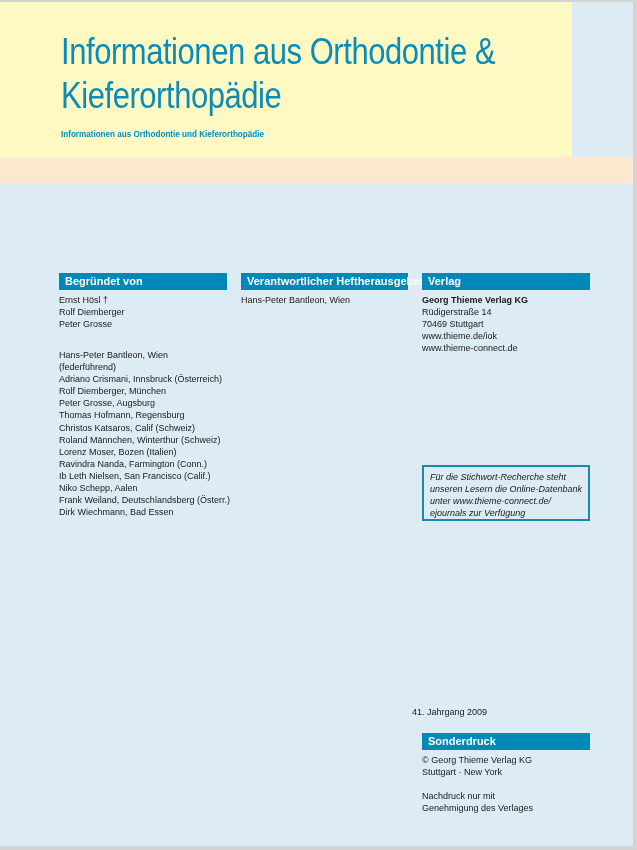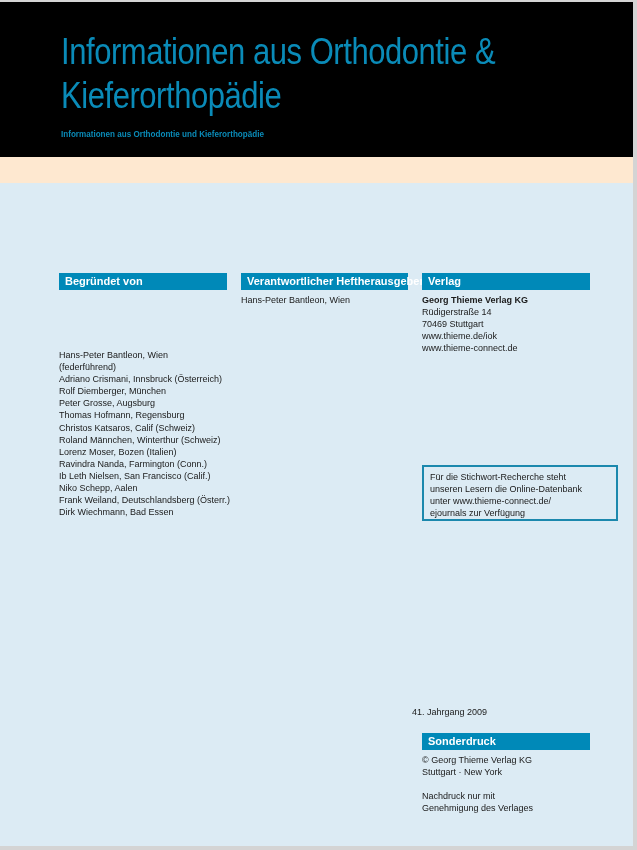--- a/index.html
+++ b/index.html
@@ -10,22 +10,22 @@
       position: relative;
     }
     .page {
       position: absolute; left: 0; top: 2px;
       width: 633px; height: 844px;
       background: #dcebf4;
       overflow: hidden;
     }
     .header {
       position: absolute; left: 0; top: 0;
-      width: 633px; height: 155px;
-      background: #000000;
+      width: 572px; height: 155px;
+      background: #fef9c3;
     }
     .header-band {
       position: absolute; left: 0; top: 155px;
       width: 633px; height: 26px;
       background: #fee8d0;
     }
     .title {
       position: absolute; left: 61px; top: 28px;
       margin: 0;
       font-family: "Liberation Sans", sans-serif;
@@ -60,27 +60,28 @@
       font-size: 9px;
       line-height: 12.1px;
       color: #1a1a1a;
       white-space: nowrap;
     }
     .lines div { height: 12.1px; }
     .bold { font-weight: bold; }
     .outlined-box {
       position: absolute;
       left: 422px; top: 463px;
-      width: 196px; height: 56px;
+      width: 168px; height: 56px;
       border: 2px solid #1b88ad;
       box-sizing: border-box;
       padding: 4px 0 0 6px;
       font-size: 9px; line-height: 12.1px;
       color: #1a1a1a;
       white-space: nowrap;
+      font-style: italic;
     }
     .plain {
       position: absolute;
       font-size: 9px; line-height: 12.1px; color: #1a1a1a;
       white-space: nowrap;
     }
   </style>
 </head>
 <body>
 
@@ -90,20 +91,25 @@
     <h1 class="title">
       <div>Informationen aus Orthodontie &amp;</div>
       <div>Kieferorthopädie</div>
     </h1>
     <div class="subtitle">Informationen aus Orthodontie und Kieferorthopädie</div>
   </div>
   <div class="header-band"></div>
 
   <div class="col" style="left:59px; top:271px; width:168px;">
     <div class="bar">Begründet von</div>
+    <div class="lines">
+      <div>Ernst Hösl †</div>
+      <div>Rolf Diemberger</div>
+      <div>Peter Grosse</div>
+    </div>
   </div>
 
   <div class="col" style="left:59px; top:343px; width:168px;">
     <div class="lines">
       <div>Hans-Peter Bantleon, Wien</div>
       <div>(federführend)</div>
       <div>Adriano Crismani, Innsbruck (Österreich)</div>
       <div>Rolf Diemberger, München</div>
       <div>Peter Grosse, Augsburg</div>
       <div>Thomas Hofmann, Regensburg</div>

